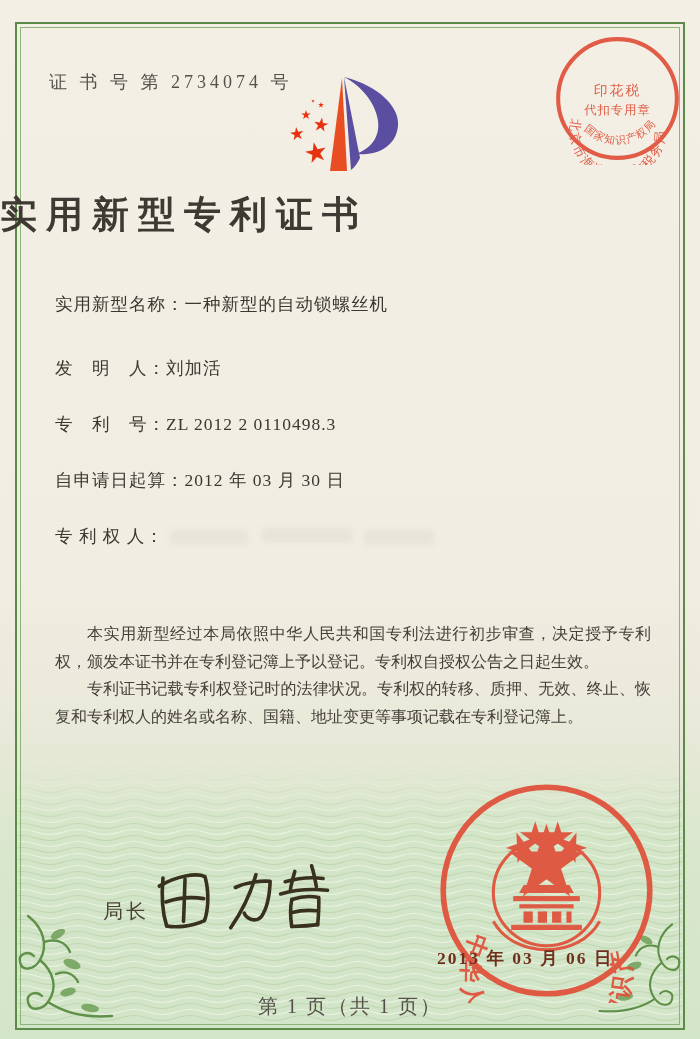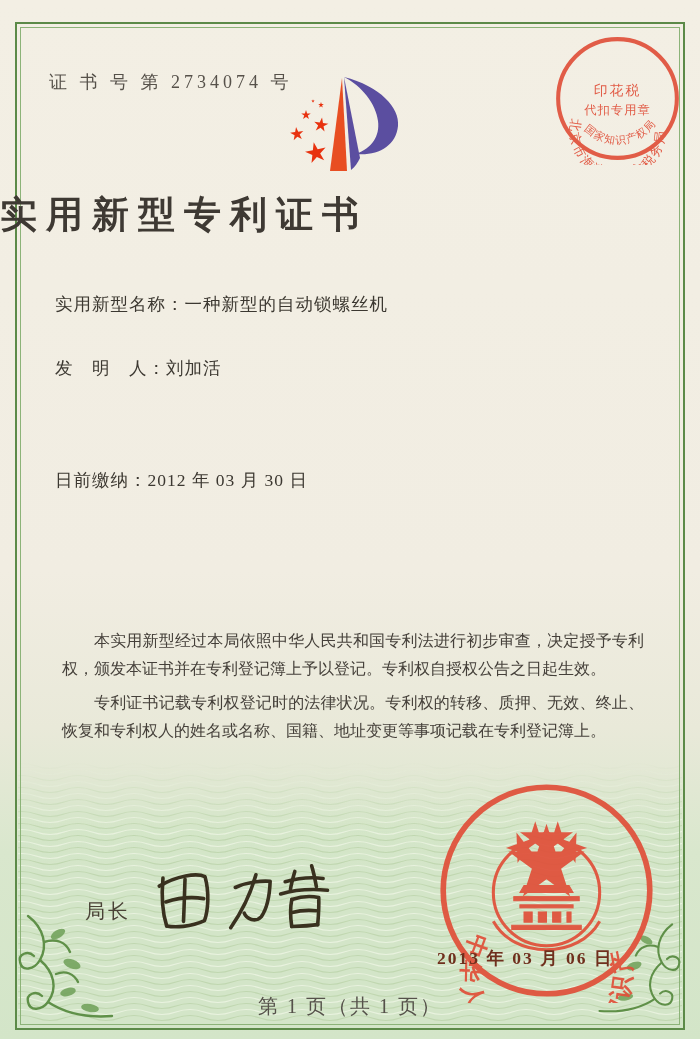--- a/index.html
+++ b/index.html
@@ -15,24 +15,24 @@
   #wave-zone{position:absolute;left:18px;top:762px;width:664px;height:262px;z-index:1;
     background:linear-gradient(to bottom,rgba(211,229,199,0) 0,rgba(211,229,199,.9) 60px,#d3e5c8 110px);
     -webkit-mask-image:linear-gradient(to bottom,transparent 0,#000 70px);
     mask-image:linear-gradient(to bottom,transparent 0,#000 70px);}
   #wave-svg{position:absolute;inset:0;width:100%;height:100%;}
   .txt{position:absolute;color:#3f3b34;z-index:4;}
   .cert-no{left:38px;top:70px;font-size:18px;letter-spacing:4px;color:#56514a;margin-left:11px;}
   .title{left:0;top:190px;width:100%;text-align:left;font-size:37px;font-weight:bold;letter-spacing:9px;color:#3e3933;}
   .field{left:55px;width:600px;font-size:17.5px;letter-spacing:1px;color:#3c3831;white-space:nowrap;}
   .para-block{left:55px;top:620px;width:596px;font-size:16px;line-height:27.5px;color:#45403a;text-align:justify;}
-  .para-block p{margin:7px;text-indent:2em;}
+  .para-block p{margin:0;text-indent:2em;}
   .redact{display:inline-block;position:relative;width:300px;height:20px;vertical-align:middle;}
   .redact i{position:absolute;top:2px;height:15px;background:#e7e4da;border-radius:3px;filter:blur(2.5px);}
-  .sig-title{left:85px;top:898px;font-size:20px;letter-spacing:3px;color:#4a4236;z-index:4;}
+  .sig-title{left:103px;top:898px;font-size:20px;letter-spacing:3px;color:#4a4236;z-index:4;}
   .sig-svg{position:absolute;left:150px;top:856px;z-index:4;}
   .tax-seal{position:absolute;left:551px;top:32px;z-index:5;opacity:.92;}
   .office-seal{position:absolute;left:434px;top:778px;z-index:5;opacity:.93;}
   .issue-date{left:437px;top:946px;font-size:17.5px;letter-spacing:2px;color:#6f2f1d;z-index:6;font-weight:bold;}
   .footer{left:0;top:993px;width:100%;text-align:center;font-size:20px;letter-spacing:2px;color:#55514a;z-index:4;}
   .orn{position:absolute;z-index:3;pointer-events:none;}
   .orn-bl{left:12px;top:912px;}
   .orn-br{left:596px;top:920px;transform:scaleX(-1);}
   .logo{position:absolute;left:268px;top:74px;z-index:4;}
   .seal-text{fill:#e0503a;font-family:"Liberation Serif",serif;}
@@ -139,21 +139,23 @@
       <use href="#star" transform="translate(38,41) scale(5)"></use>
       <use href="#star" transform="translate(53,31) scale(3)"></use>
       <use href="#star" transform="translate(45,27) scale(1.8)"></use>
     </g>
   </svg>
 
   <div class="txt title">实用新型专利证书</div>
 
   <div class="txt field" style="top:292px"><span>实用新型名称：</span><span>一种新型的自动锁螺丝机</span></div>
   <div class="txt field" style="top:356px"><span>发　明　人：</span><span>刘加活</span></div>
-  <div class="txt field" style="top:468px"><span>日前缴纳：</span><span>2012 年 03 月 30 日</span></div>
+  <div class="txt field" style="top:412px"><span>专　利　号：</span><span>ZL 2012 2 0110498.3</span></div>
+  <div class="txt field" style="top:468px"><span>自申请日起算：</span><span>2012 年 03 月 30 日</span></div>
+  <div class="txt field" style="top:524px"><span>专 利 权 人：</span><span></span><span class="redact"><i style="left:6px;width:78px"></i><i style="left:98px;width:90px;top:0"></i><i style="left:200px;width:70px"></i></span></div>
 
   <div class="txt para-block">
     <p>本实用新型经过本局依照中华人民共和国专利法进行初步审查，决定授予专利权，颁发本证书并在专利登记簿上予以登记。专利权自授权公告之日起生效。</p>
     <p>专利证书记载专利权登记时的法律状况。专利权的转移、质押、无效、终止、恢复和专利权人的姓名或名称、国籍、地址变更等事项记载在专利登记簿上。</p>
   </div>
 
   <div class="txt sig-title">局长</div>
   <svg class="sig-svg" width="200" height="100" viewBox="0 0 200 90">
     <g stroke="#39311f" fill="none" stroke-width="3.6" stroke-linecap="round" stroke-linejoin="round" transform="rotate(-2 100 45)">
       <path d="M14 14 C12 30 12 48 16 62"></path>

